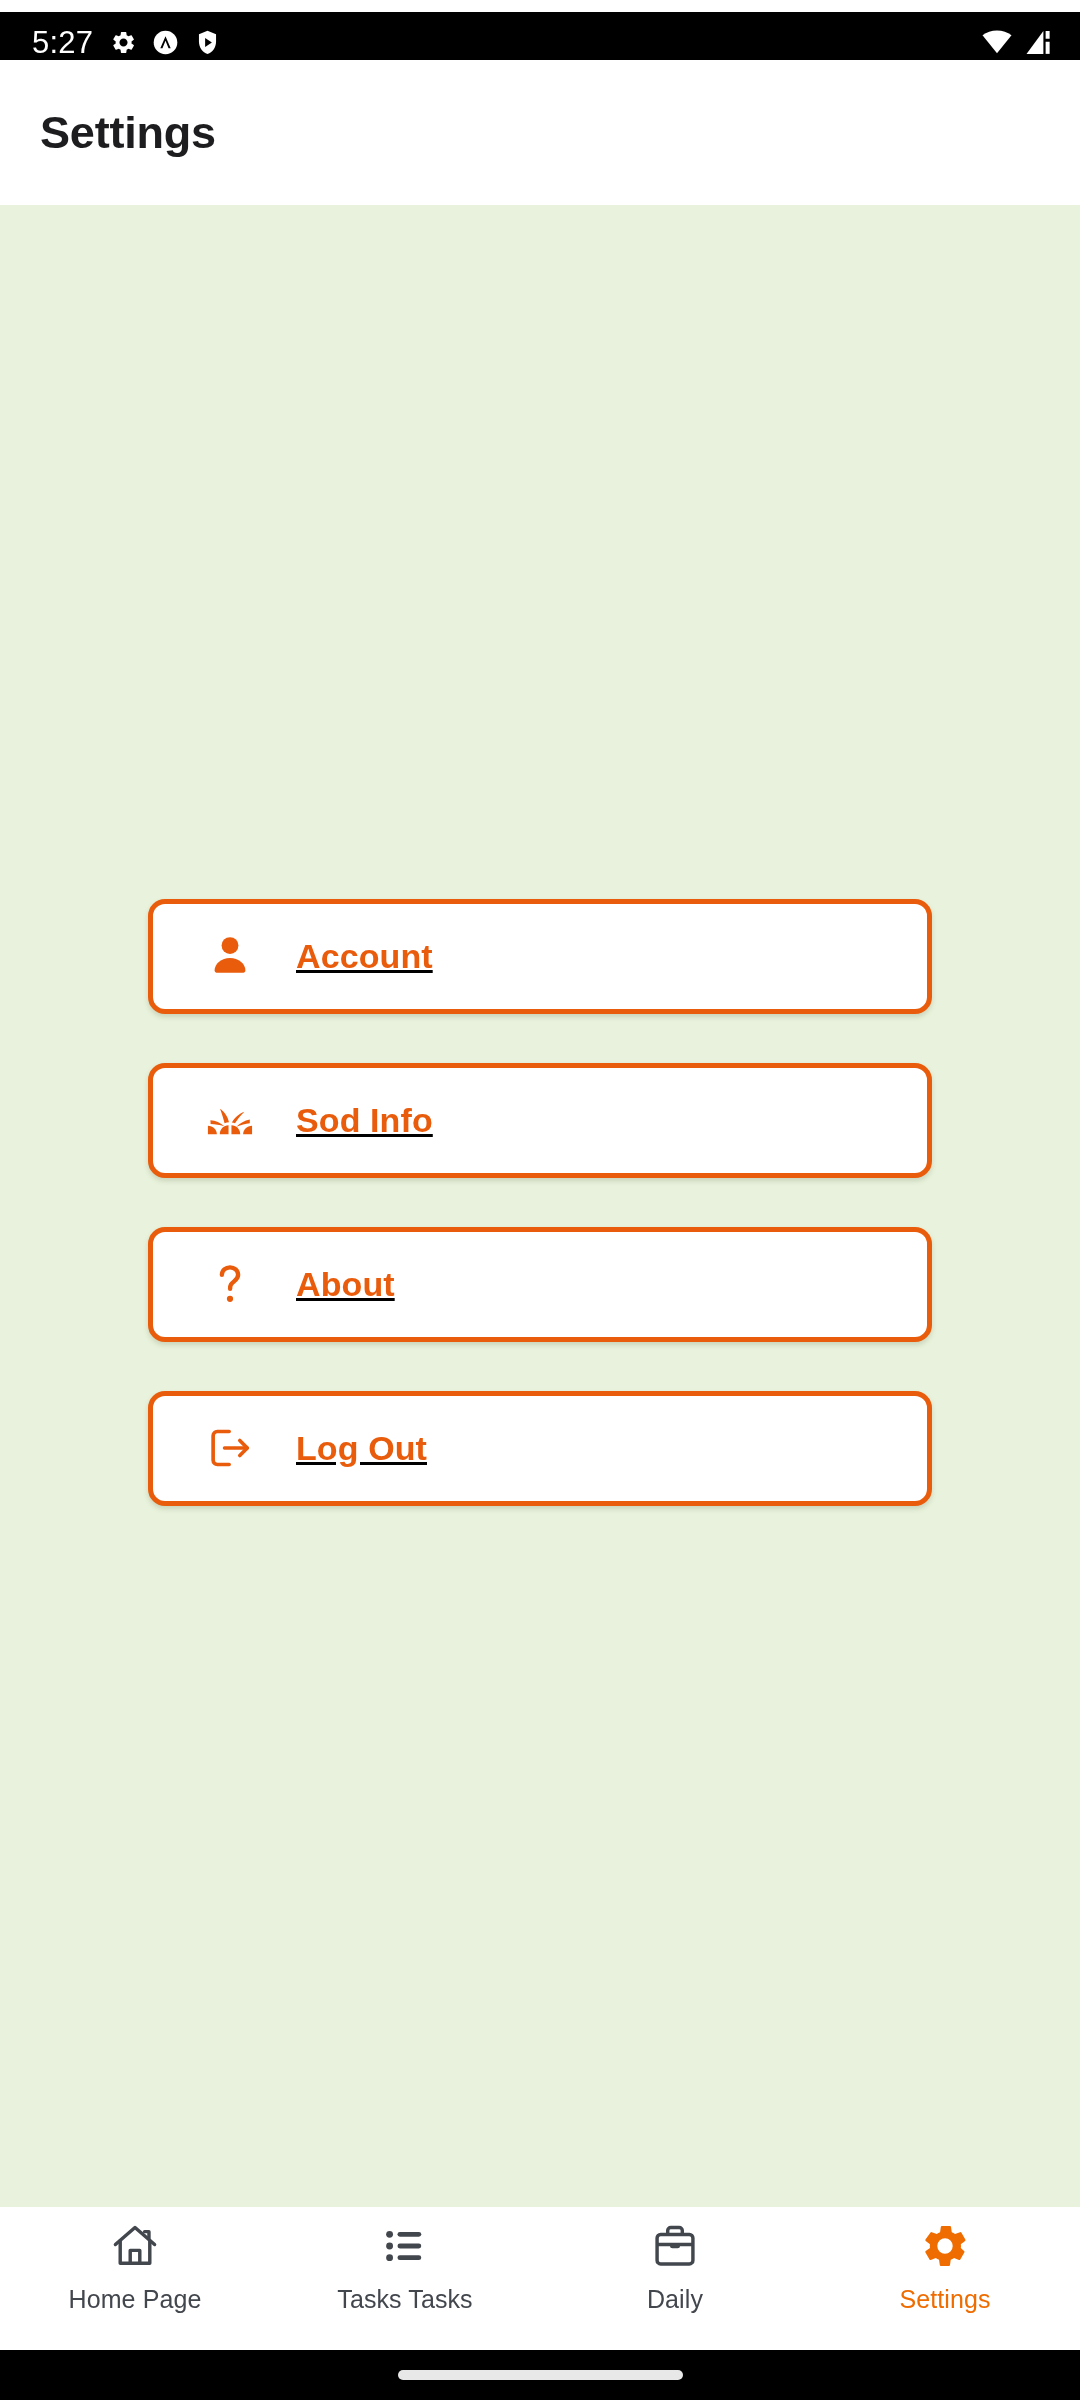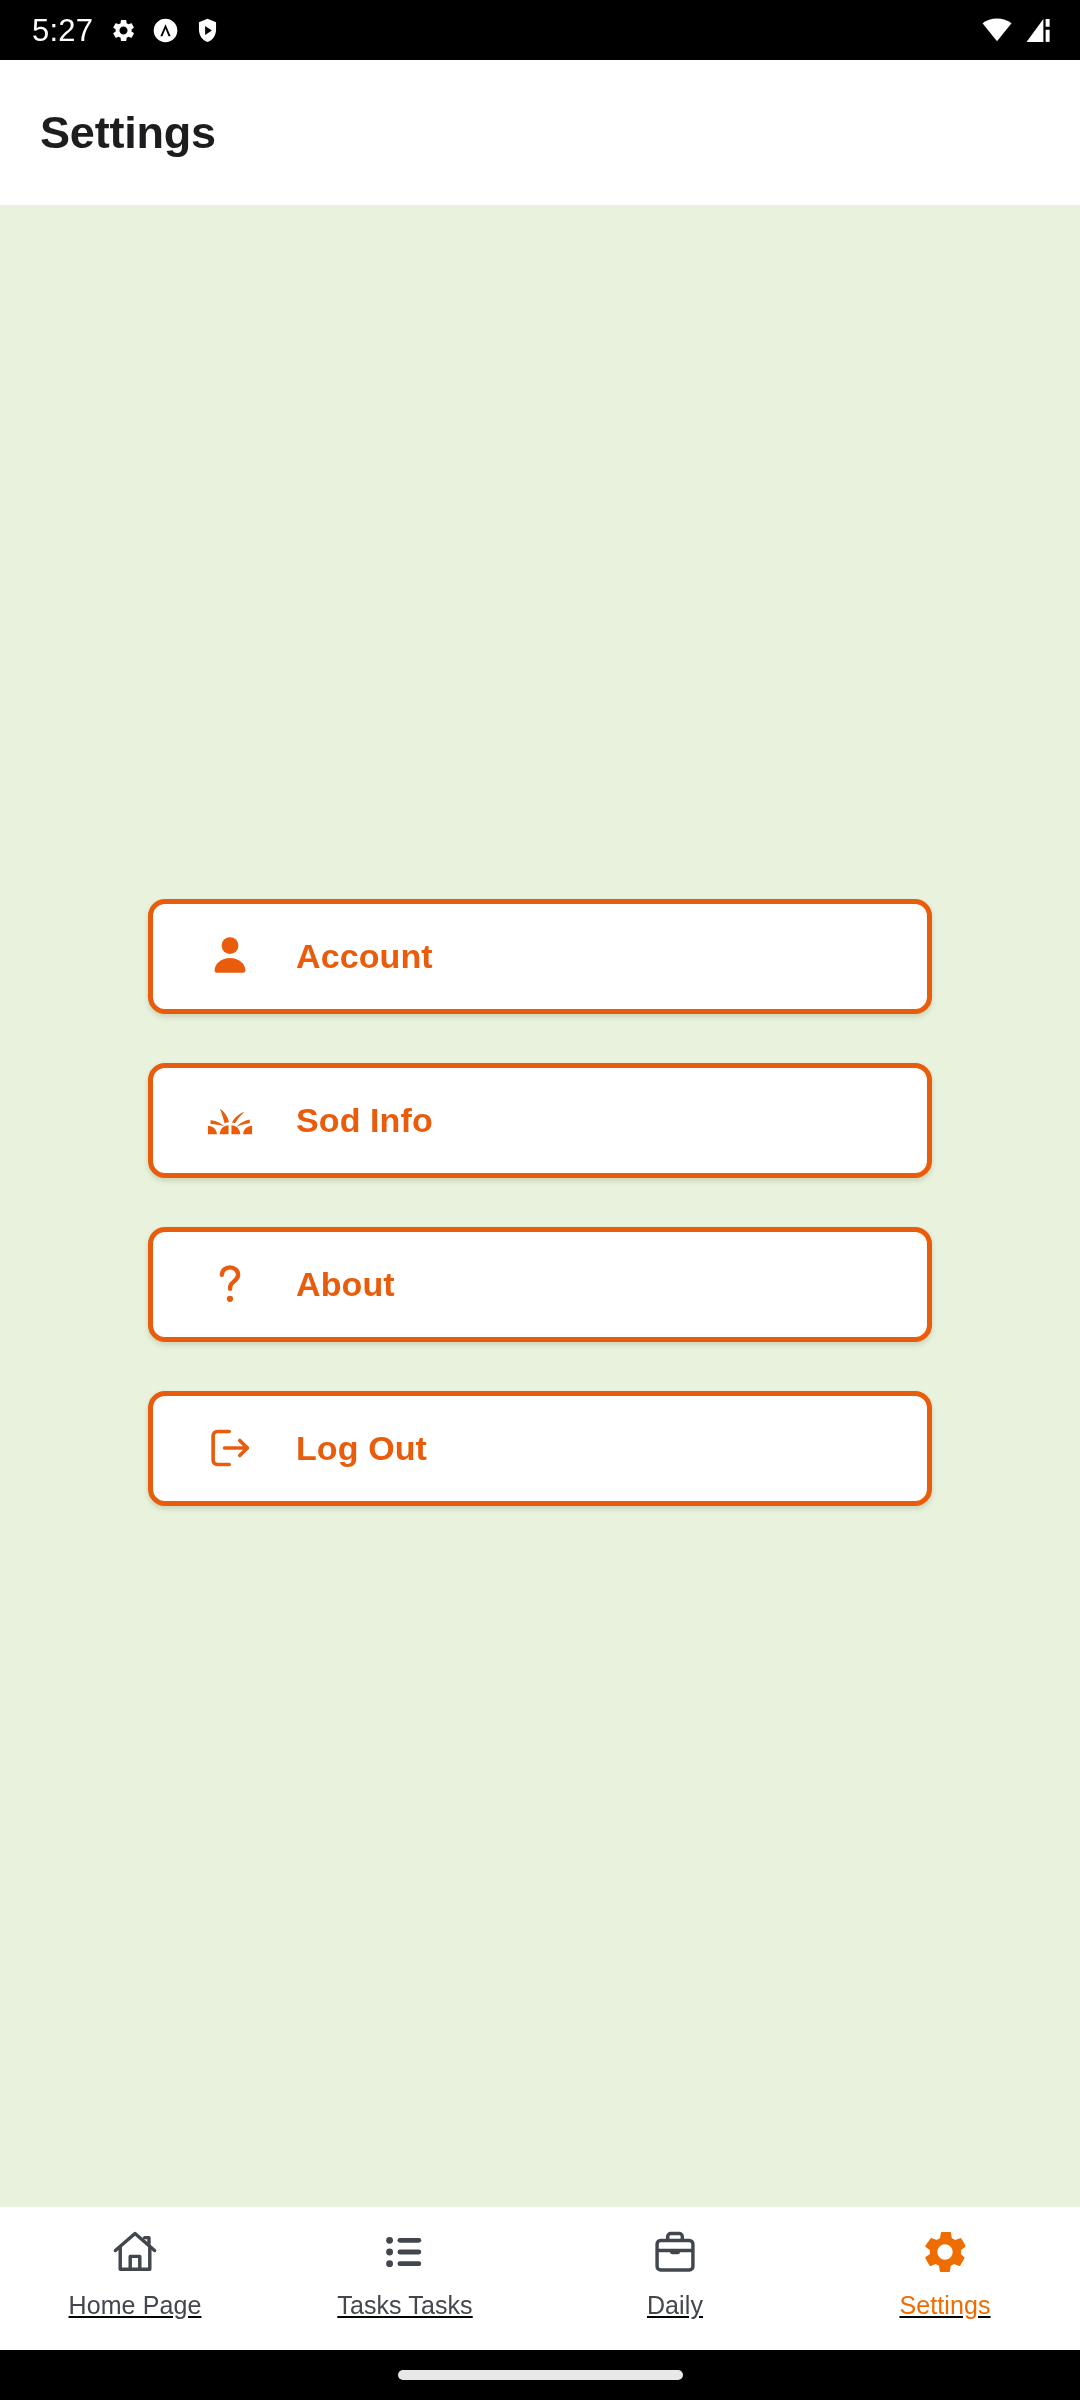--- a/index.html
+++ b/index.html
@@ -6,21 +6,21 @@
   html,body { width:1080px; height:2400px; }
   body {
     font-family:"Liberation Sans", sans-serif;
     background:#ffffff;
     overflow:hidden;
     position:relative;
   }
 
   
   .status-bar{
-    position:absolute; top:0; left:0; width:1080px; height:60px;
+    position:absolute; top:12px; left:0; width:1080px; height:60px;
     background:#000000;
     display:flex; align-items:center;
     padding:0 26px 0 32px;
   }
   .status-left{ display:flex; align-items:center; gap:17px; }
   .status-time{
     color:#ffffff; font-size:31px; font-weight:400;
     letter-spacing:.2px; line-height:1;
   }
   .status-icons-left{ display:flex; align-items:center; gap:15px; }
@@ -43,20 +43,21 @@
     position:absolute; top:205px; left:0; width:1080px; height:2002px;
     background:#e9f2dc;
     display:flex; flex-direction:column; align-items:center;
     justify-content:center;
   }
   .menu-list{
     width:784px;
     display:flex; flex-direction:column;
     gap:49px;
     margin-top:-8px;
+    text-decoration:underline;
   }
   .menu-button{
     width:784px; height:115px;
     background:#ffffff;
     border:5px solid #e95c0c;
     border-radius:17px;
     display:flex; align-items:center;
     padding-left:50px;
     box-shadow:0 3px 5px rgba(90,110,70,.22);
     cursor:pointer;
@@ -75,23 +76,22 @@
 
   
   .bottom-nav{
     position:absolute; top:2207px; left:0; width:1080px; height:143px;
     background:#ffffff;
     display:flex; align-items:flex-start;
   }
   .nav-item{
     flex:1 1 0;
     display:flex; flex-direction:column; align-items:center;
-    padding-top:19px;
+    padding-top:13px;
     cursor:pointer;
-    text-decoration:underline;
   }
   .nav-icon{
     width:52px; height:52px;
     display:flex; align-items:center; justify-content:center;
   }
   .nav-label{
     margin-top:13px;
     font-size:25px; color:#42464d; font-weight:400;
     letter-spacing:.1px;
   }

